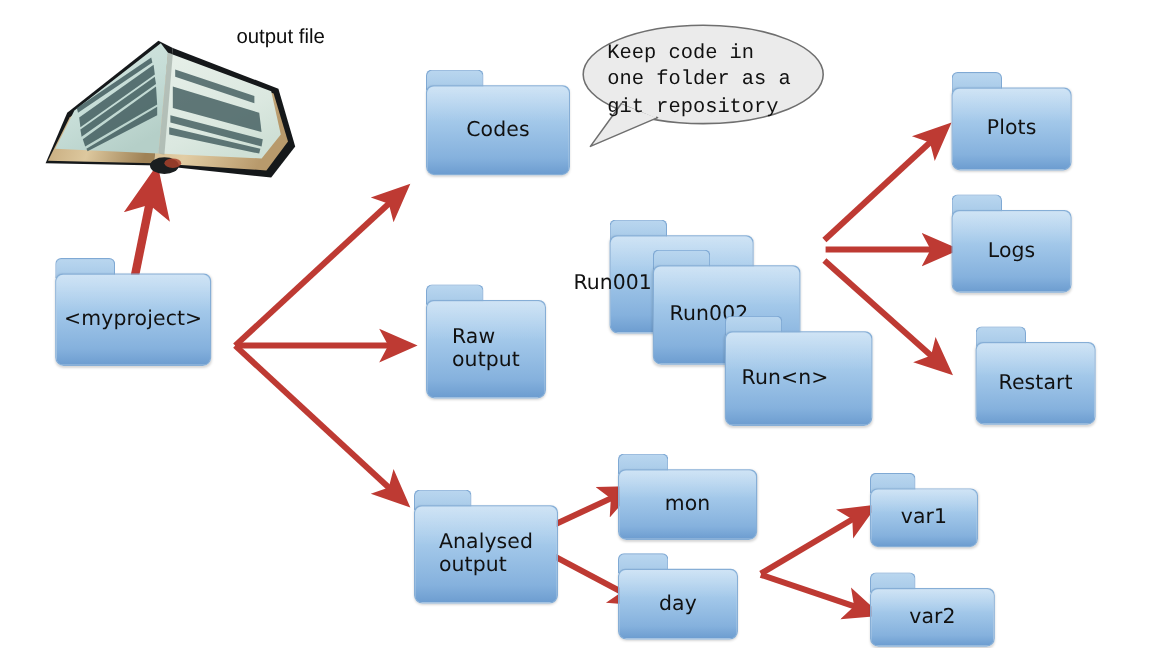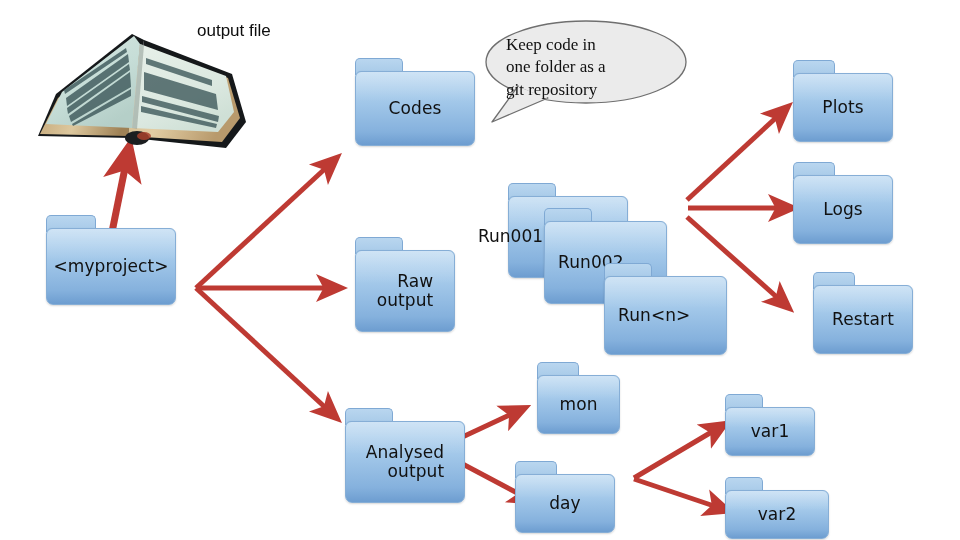--- a/index.html
+++ b/index.html
@@ -55,21 +55,21 @@
     background: linear-gradient(180deg, rgba(255,255,255,0.38), rgba(255,255,255,0));
     pointer-events: none;
   }
   .folder .label {
     position: absolute;
     left: 0; right: 0;
     top: 13px; bottom: 0;
     display: flex;
     align-items: center;
     justify-content: center;
-    text-align: right;
+    text-align: left;
     color: #111111;
     font-family: "DejaVu Sans", sans-serif;
     font-size: 17px;
     line-height: 1.12;
     letter-spacing: 0.1px;
     white-space: pre-line;
     padding: 0 6px;
     box-sizing: border-box;
     z-index: 3;
   }
@@ -103,21 +103,21 @@
     left: 478px;
     top: 18px;
     width: 212px;
     height: 108px;
   }
   #speech-bubble .bubble-text {
     position: absolute;
     left: 28px;
     top: 16px;
     width: 160px;
-    font-family: Liberation Serif, serif;
+    font-family: Liberation Mono, monospace;
     font-size: 17px;
     line-height: 1.32;
     color: #111111;
     white-space: pre-line;
     z-index: 2;
   }
 
   
   #book-readme {
     position: absolute;
@@ -294,21 +294,21 @@
     <div class="body"></div>
     <div class="label">Logs</div>
   </div>
 
   <div class="folder" style="left:813px; top:272px; width:100px; height:82px;">
     <div class="tab" style="width:40px;"></div>
     <div class="body"></div>
     <div class="label">Restart</div>
   </div>
 
-  <div class="folder" style="left:515px; top:362px; width:83px; height:72px;margin-left:22px;">
+  <div class="folder" style="left:515px; top:378px; width:116px; height:72px;">
     <div class="tab" style="width:40px;"></div>
     <div class="body"></div>
     <div class="label">mon</div>
   </div>
 
   <div class="folder" style="left:515px; top:461px; width:100px; height:72px;">
     <div class="tab" style="width:40px;"></div>
     <div class="body"></div>
     <div class="label">day</div>
   </div>

